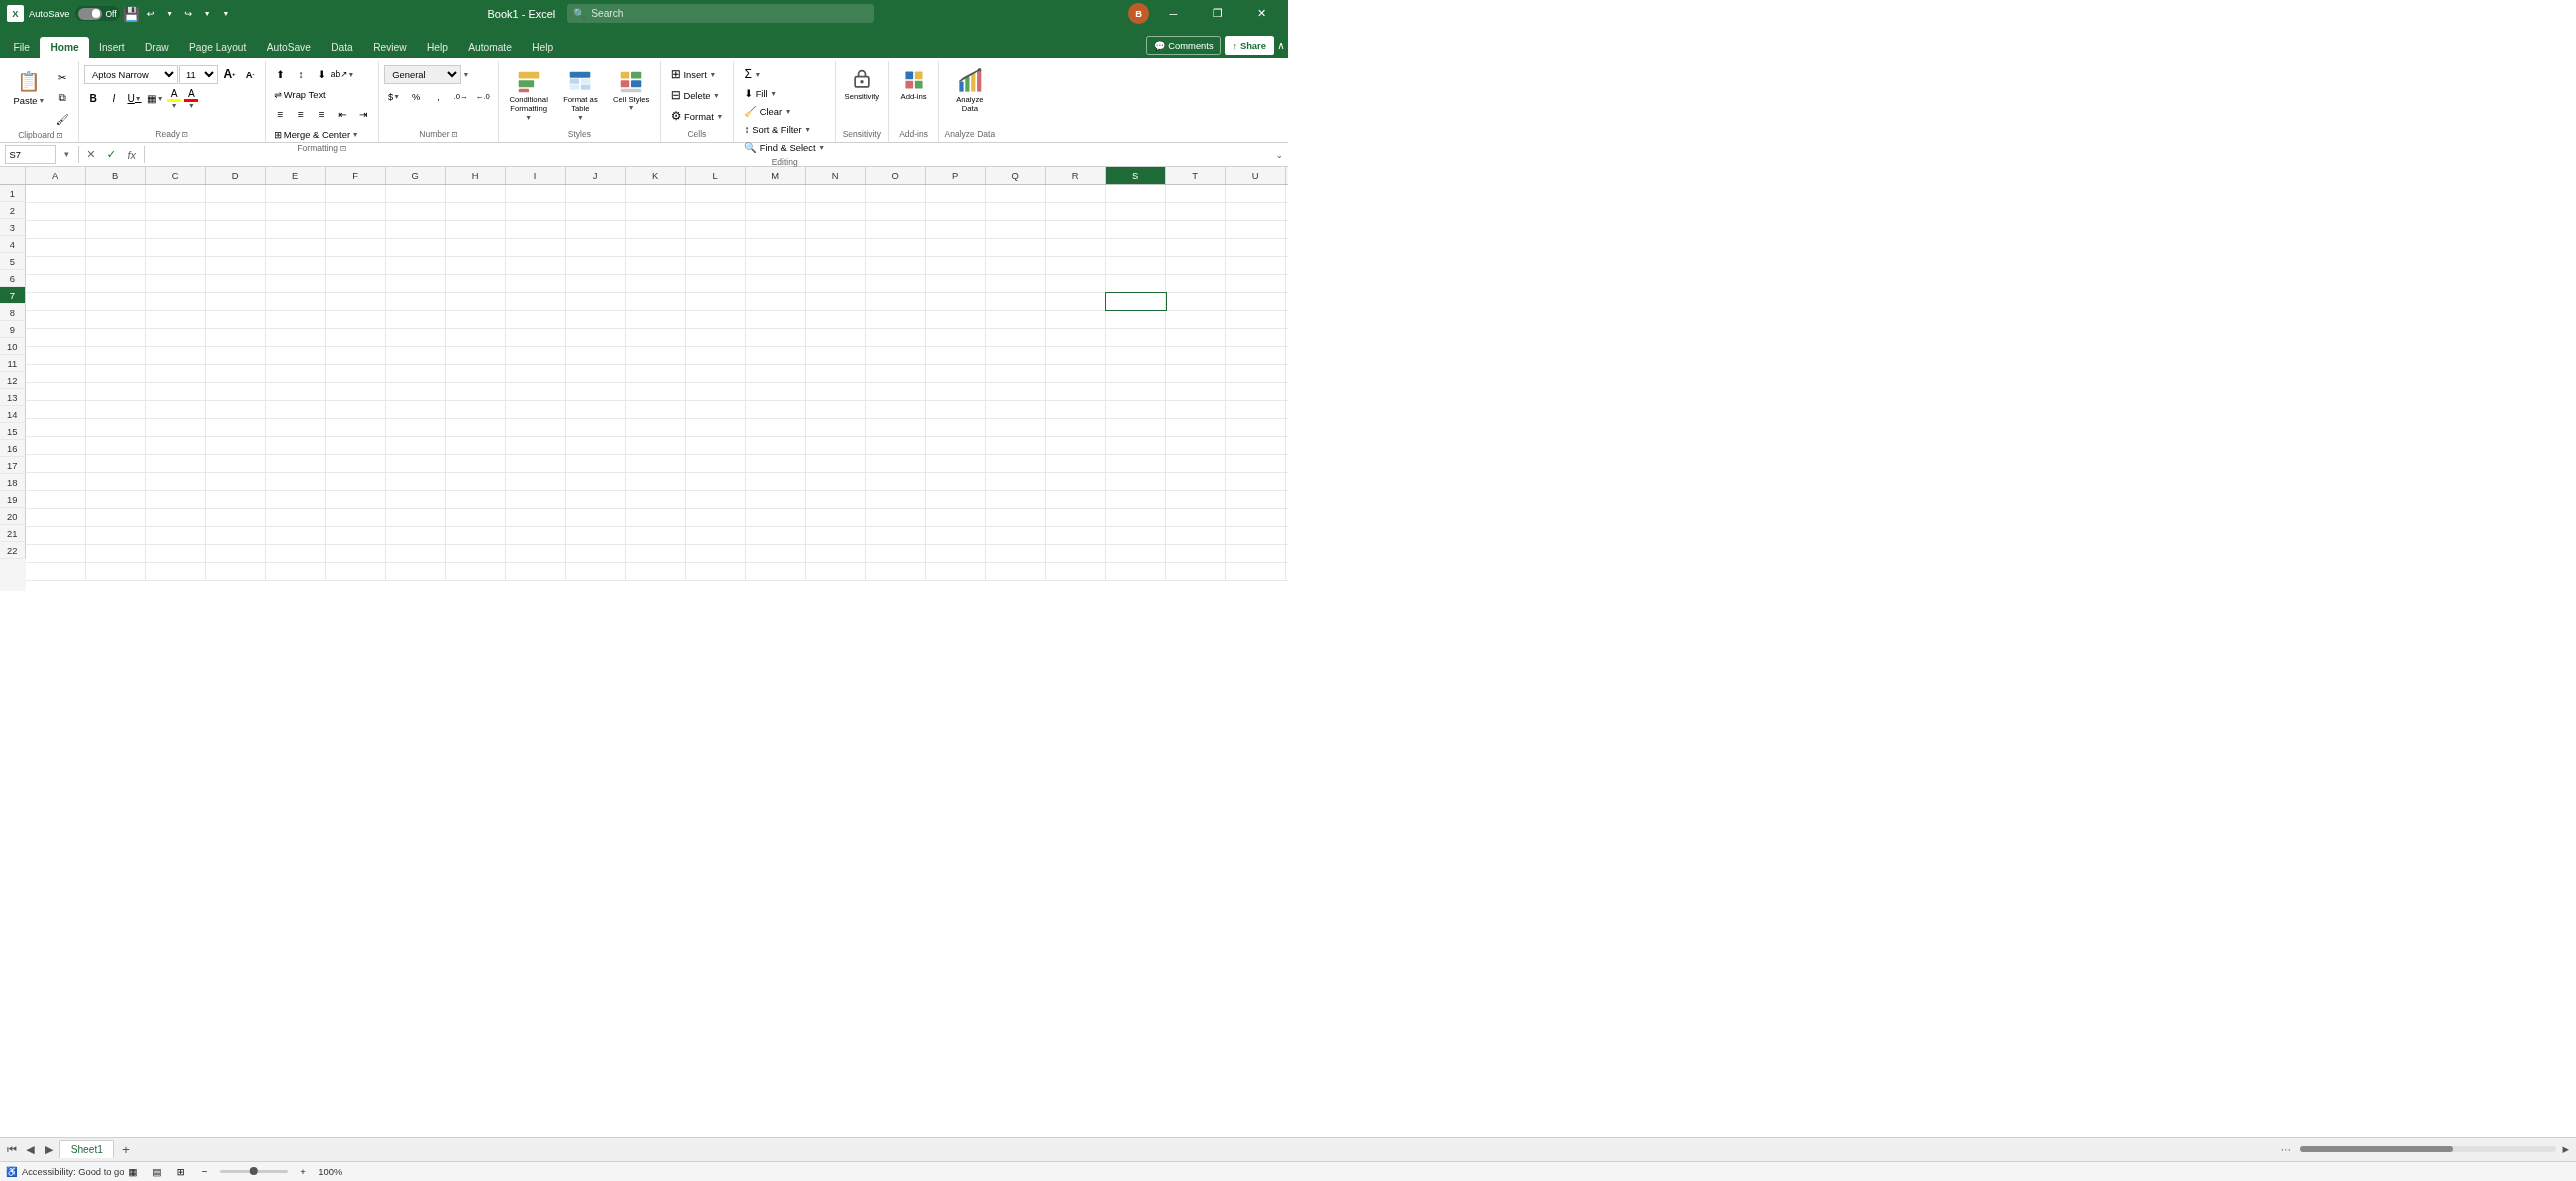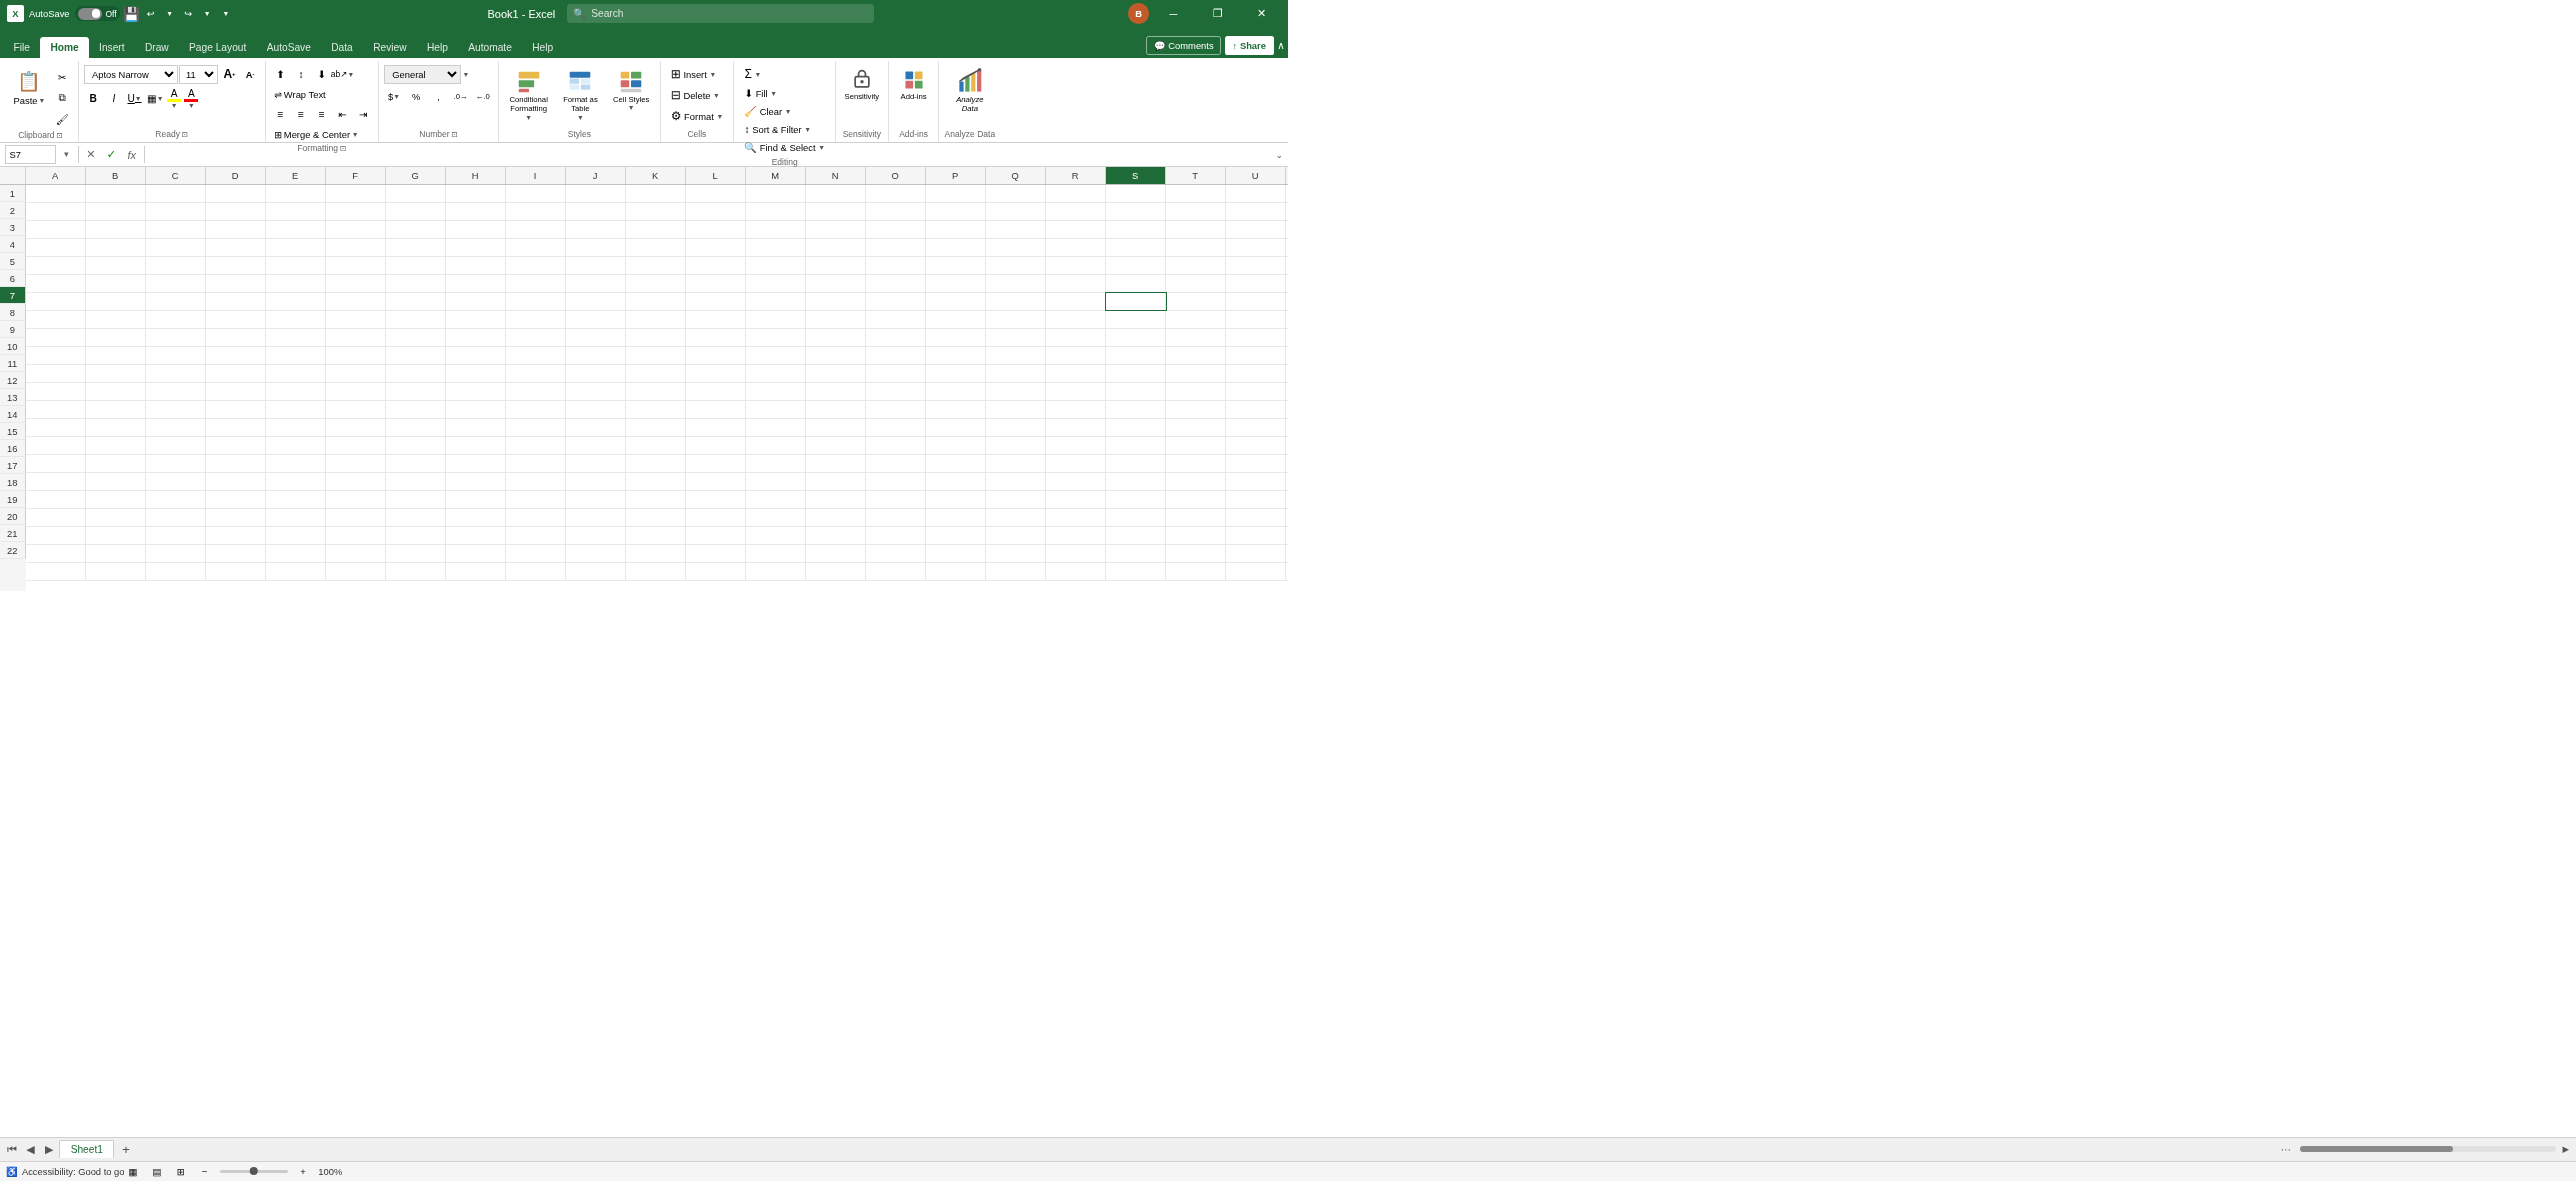--- a/index.html
+++ b/index.html
@@ -876,21 +876,21 @@
     <div class="ribbon-group-content">
       <div class="analyze-btn">
         <svg width="27" height="27" viewBox="0 0 32 32">
           <rect x="4" y="16" width="5" height="12" fill="#2e75b6"></rect>
           <rect x="11" y="10" width="5" height="18" fill="#5ba35b"></rect>
           <rect x="18" y="6" width="5" height="22" fill="#e8b84b"></rect>
           <rect x="25" y="2" width="5" height="26" fill="#d46b6b"></rect>
           <polygon points="4,16 9,12 16,8 24,4 28,2" fill="none" stroke="#555" stroke-width="1.5"></polygon>
           <circle cx="28" cy="2" r="2" fill="#555"></circle>
         </svg>
-        <div style="font-size:7.7px;text-align:center;font-style:italic;">Analyze<br>Data</div>
+        <div style="font-size:7.7px;text-align:center;">Analyze<br>Data</div>
       </div>
     </div>
     <div class="ribbon-group-label">
       <span>Analyze
 Data</span>
     </div>
   </div>
 
 </div>
 

